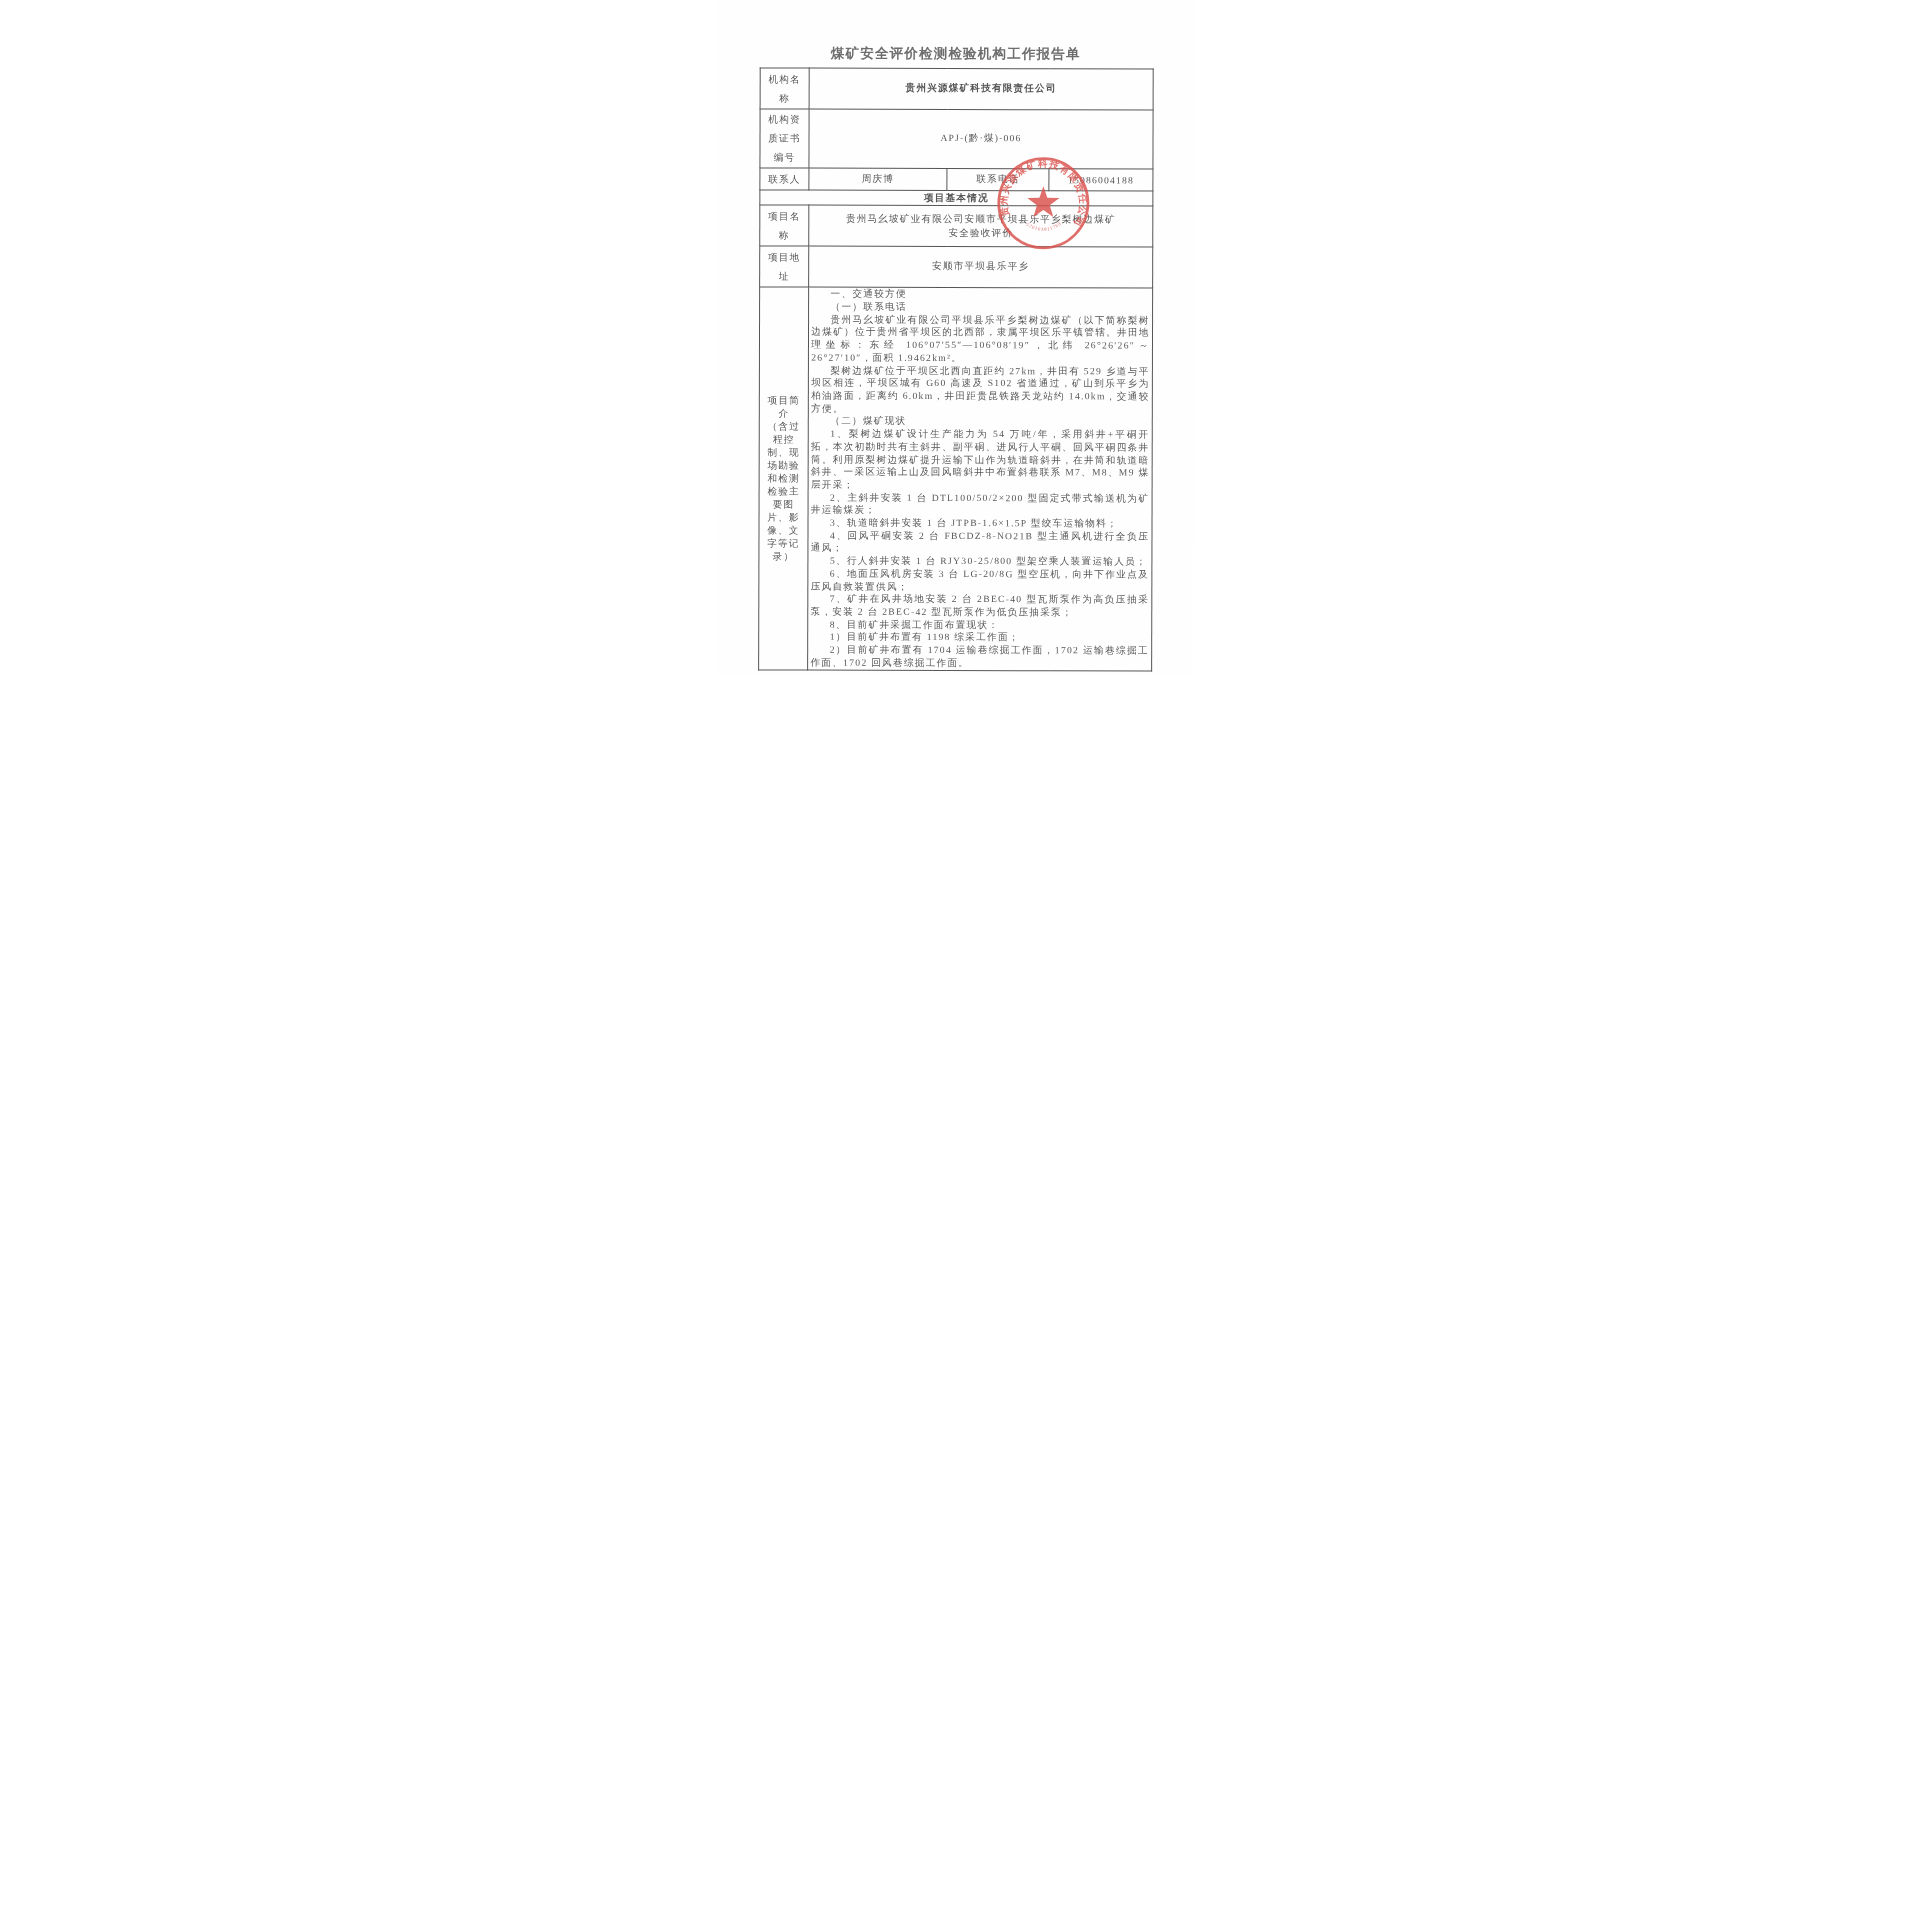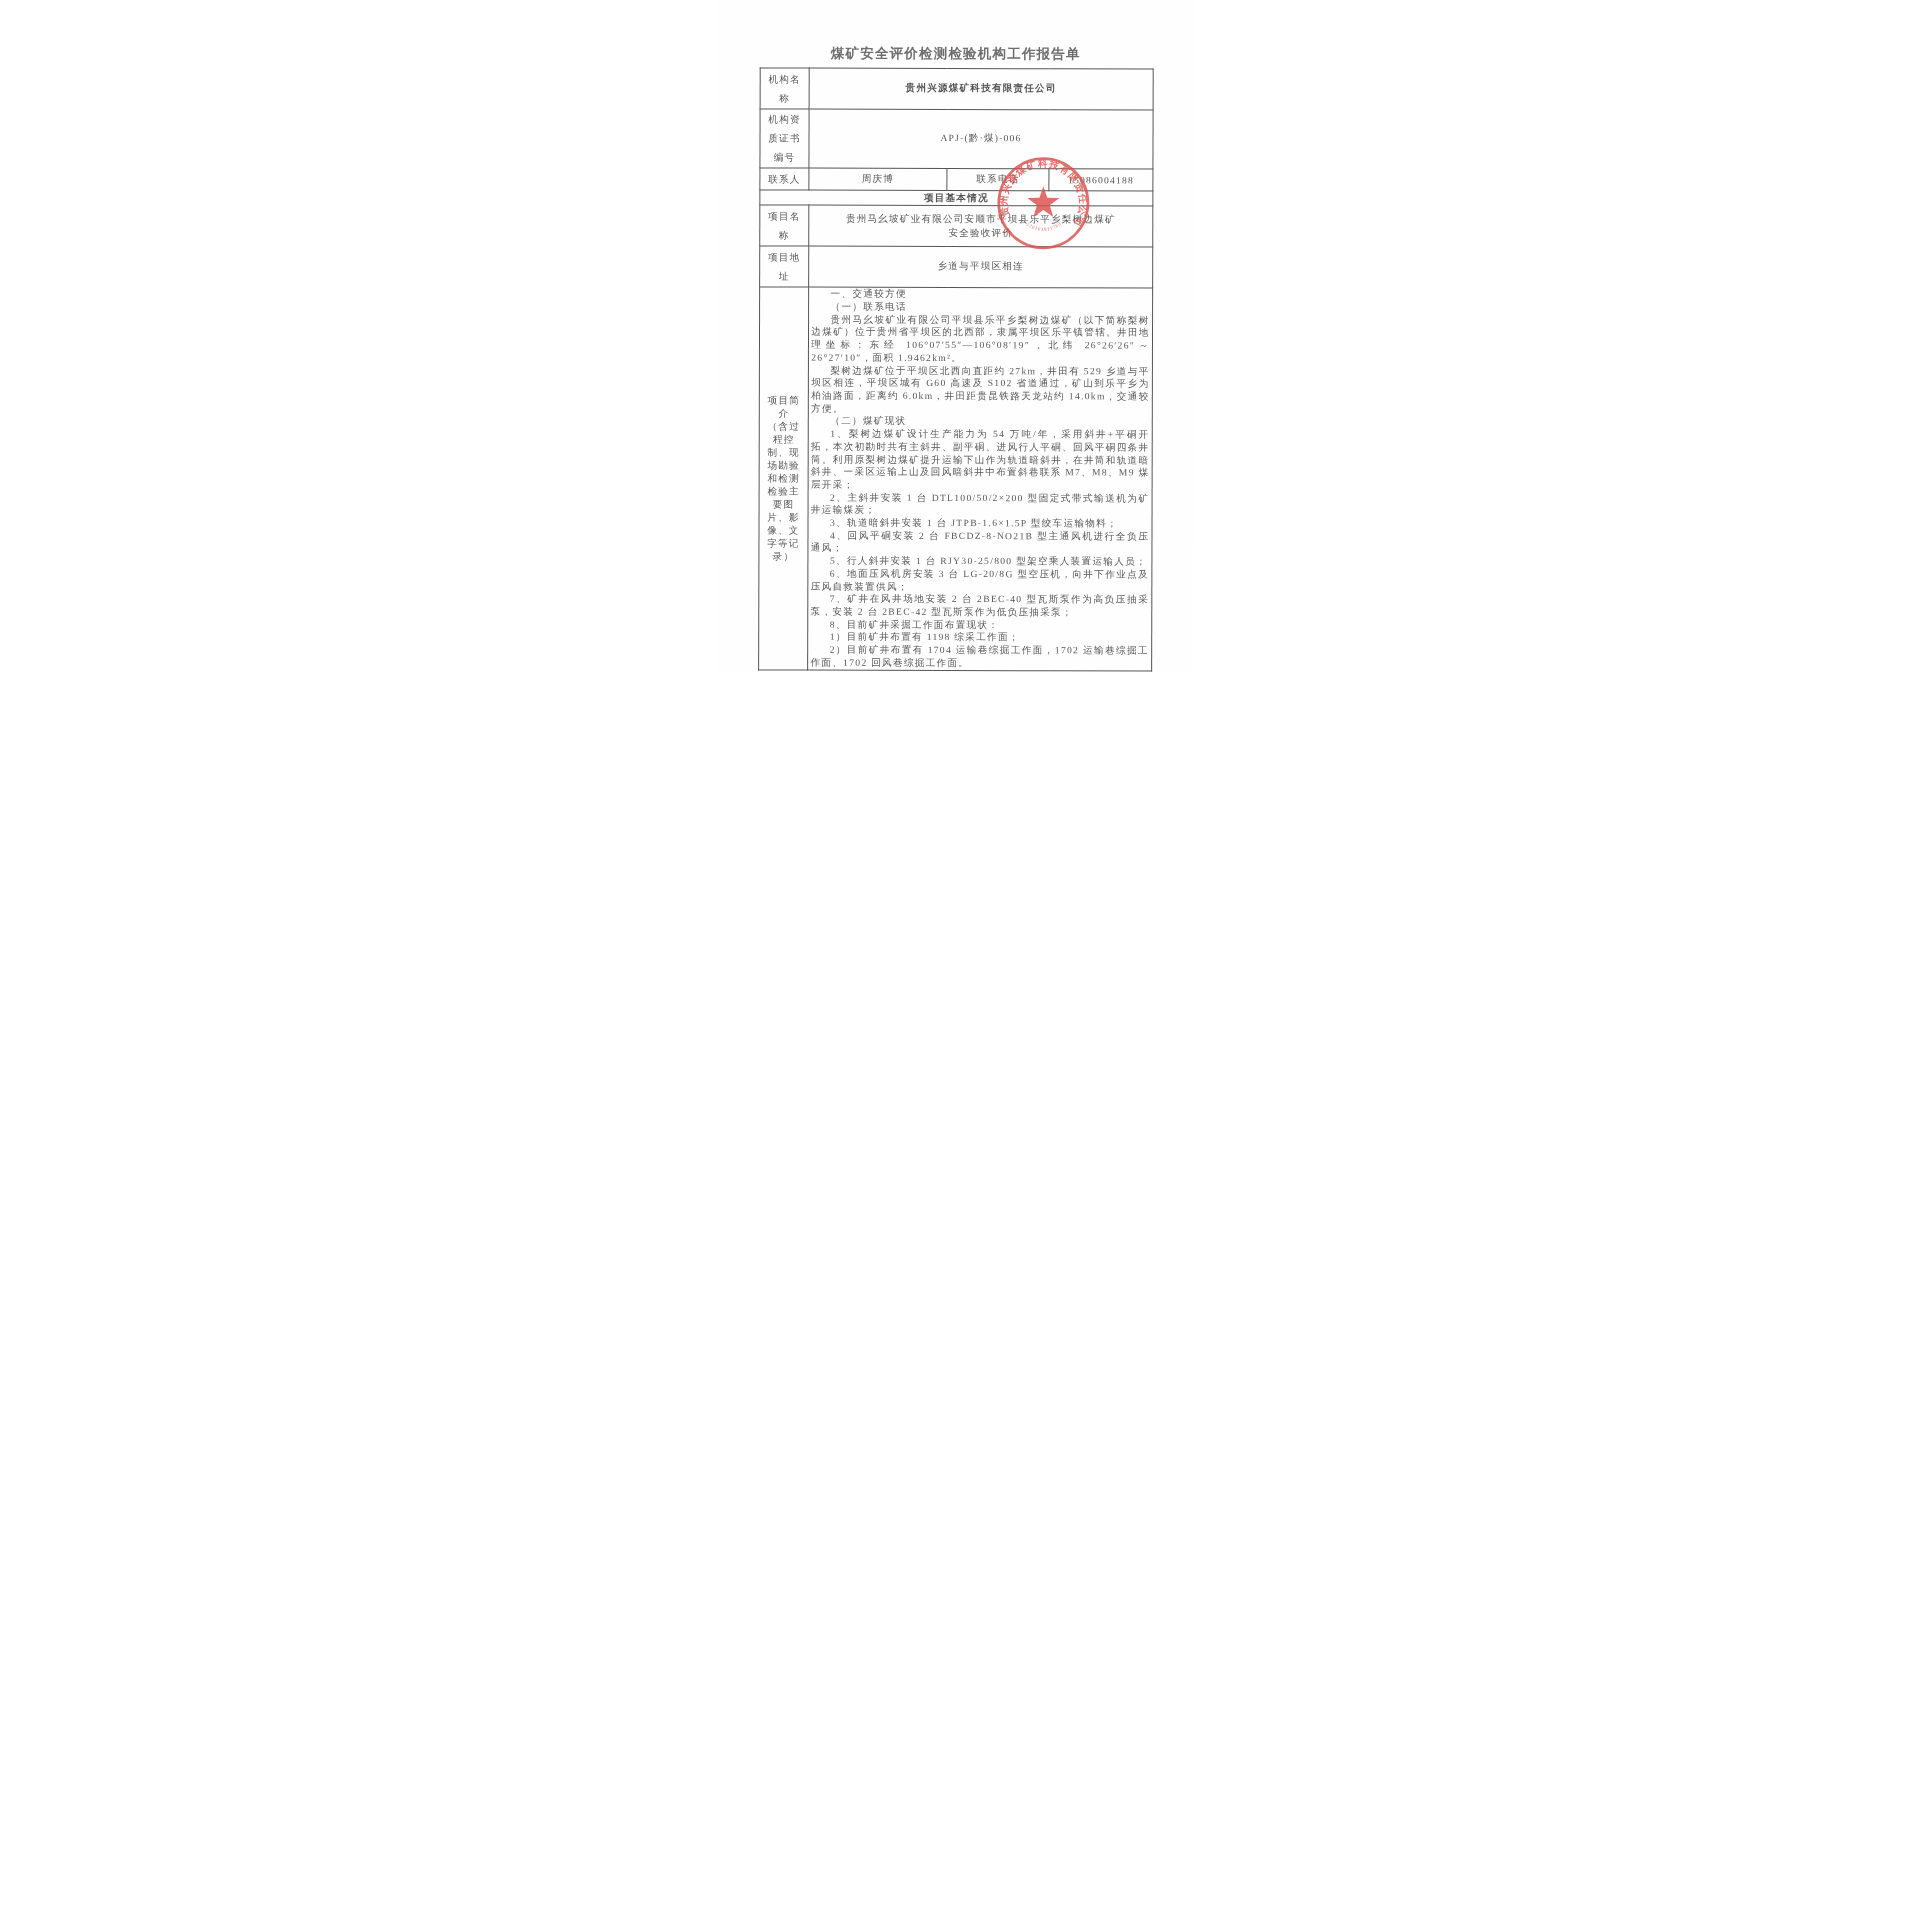--- a/index.html
+++ b/index.html
@@ -161,21 +161,21 @@
       <td class="label">项目名
 称</td>
       <td class="center" colspan="3">
         <div class="two-line">贵州马幺坡矿业有限公司安顺市平坝县乐平乡梨树边煤矿</div>
         <div class="two-line">安全验收评价</div>
       </td>
     </tr>
     <tr class="r6">
       <td class="label">项目地
 址</td>
-      <td class="center" colspan="3">乡道与平坝区相连</td>
+      <td class="center" colspan="3">安顺市平坝县乐平乡</td>
     </tr>
     <tr>
       <td class="label intro-label">项目简
 介
 （含过
 程控
 制、现
 场勘验
 和检测
 检验主

